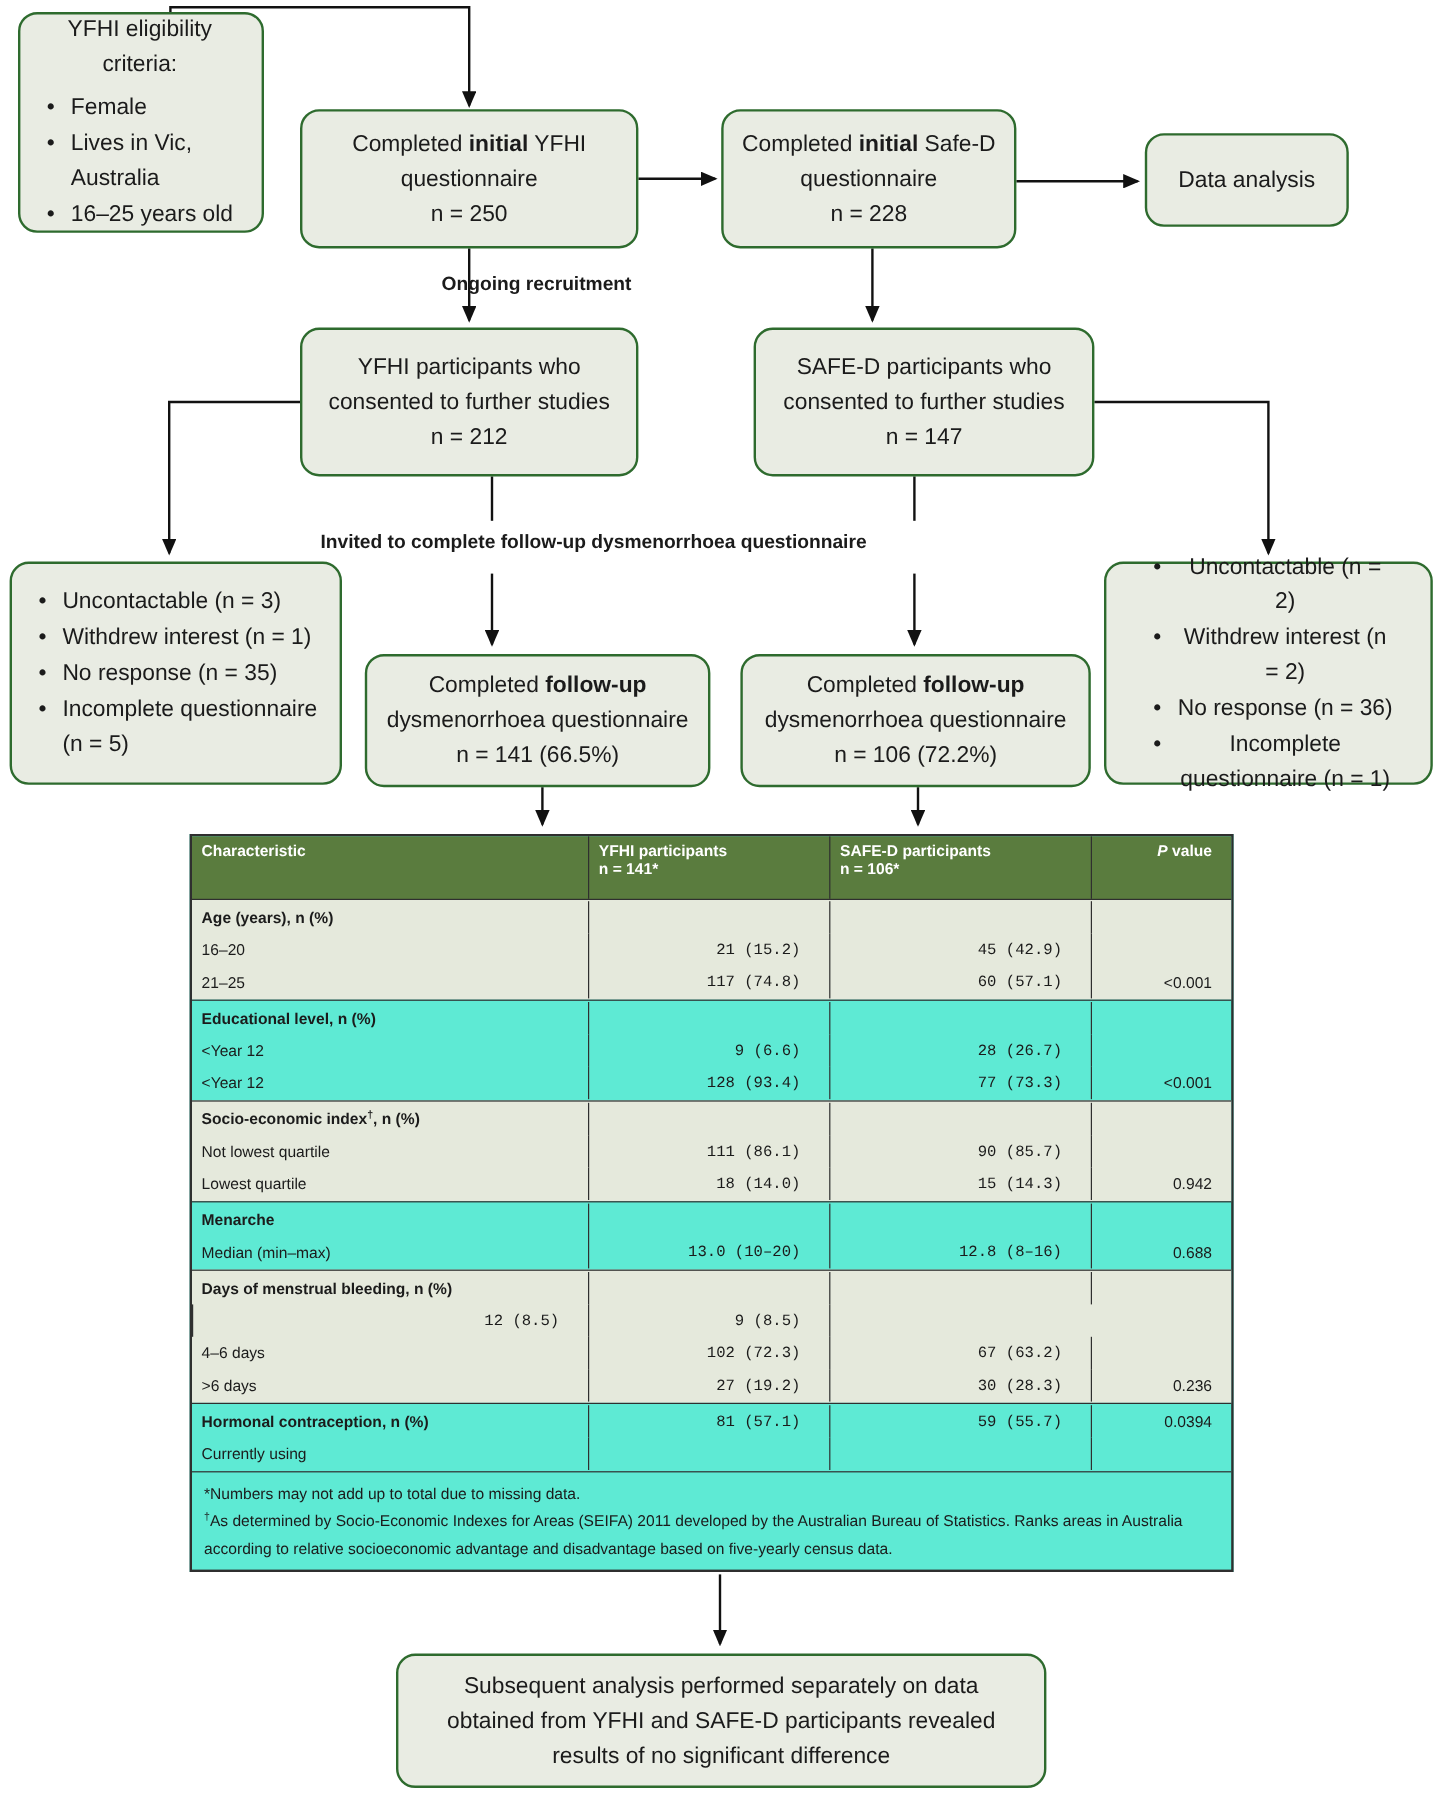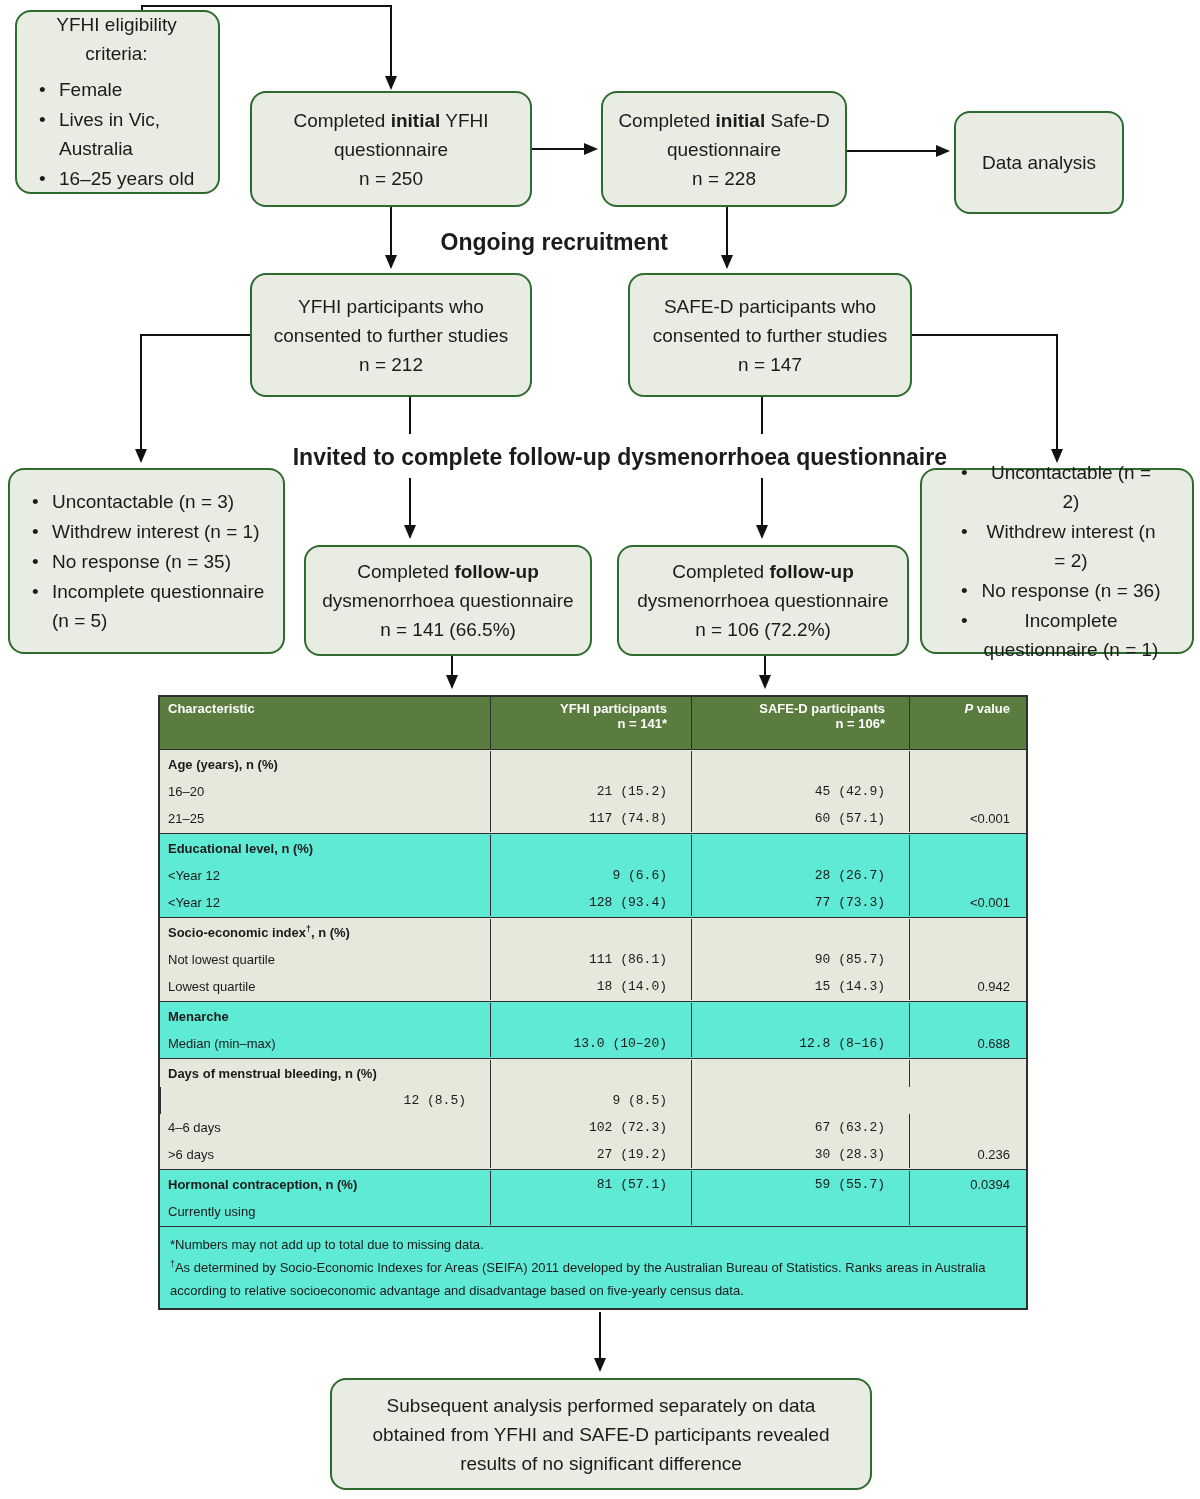--- a/index.html
+++ b/index.html
@@ -12,31 +12,31 @@
     position:absolute;background:#e9ece3;border:2.5px solid #2e6b2e;border-radius:16px;
     box-sizing:border-box;display:flex;flex-direction:column;align-items:center;justify-content:center;
     text-align:center;font-size:19px;line-height:29px;z-index:2;
   }
   .fbox .bline{white-space:nowrap;}
   .leftbox{align-items:flex-start;text-align:left;padding:10px 14px 10px 12px;}
   .leftbox .boxtitle{align-self:center;text-align:center;}
   ul.bullets{list-style:none;margin:6px 0 0 0;padding:0 0 0 8px;text-align:left;}
   ul.bullets li{position:relative;padding-left:22px;margin:1px 0;}
   ul.bullets li::before{content:"\2022";position:absolute;left:2px;top:0;}
-  .flowlabel{position:absolute;text-align:right;font-weight:bold;font-size:23px;z-index:2;}
+  .flowlabel{position:absolute;text-align:left;font-weight:bold;font-size:16px;z-index:2;}
   b.seg{font-weight:bold;}
   
   .ctable{
     position:absolute;left:158px;top:695px;width:870px;box-sizing:border-box;
     border:2px solid #2f2f2f;font-size:13px;z-index:2;background:#5eead4;
   }
   .thead{display:grid;grid-template-columns:330px 201px 218px 115px;background:#5a7c3e;color:#fff;
     font-weight:bold;height:53px;border-bottom:1.5px solid #2f2f2f;box-sizing:border-box;}
   .thcell{padding:4px 8px;box-sizing:border-box;}
-  .thcell.hc1,.thcell.hc2{text-align:right;padding-right:24px;}
+  .thcell.hc1,.thcell.hc2{padding-right:24px;}
   .thcell.hc3{text-align:right;padding-right:14px;}
   .thcell.hc1,.thcell.hc2,.thcell.hc3{border-left:1.5px solid #2f2f2f;}
   .thcell .sub{display:block;font-weight:bold;}
   .ital{font-style:italic;}
   .tgroup{padding:1px 0;}
   .tgroup + .tgroup{border-top:1.5px solid #2f2f2f;}
   .tgroup.shaded{background:#e5e9dc;}
   .trow{display:grid;grid-template-columns:330px 201px 218px 115px;}
   .tcell{padding:0 8px;line-height:27px;box-sizing:border-box;}
   .tcell.c1,.tcell.c2{text-align:right;padding-right:24px;font-family:Liberation Mono, monospace;}
@@ -91,21 +91,21 @@
     <div class="bline">questionnaire</div>
     <div class="bline">n = 250</div>
   </div>
 
   <div class="fbox" style="left:601px;top:91px;width:246px;height:116px;">
     <div class="bline"><span>Completed </span><b class="seg">initial</b><span> Safe-D</span></div>
     <div class="bline">questionnaire</div>
     <div class="bline">n = 228</div>
   </div>
 
-  <div class="fbox" style="left:954px;top:111px;width:170px;height:103px;">
+  <div class="fbox" style="left:954px;top:111px;width:170px;height:78px;">
     <div class="bline">Data analysis</div>
   </div>
 
   <div class="flowlabel" style="left:368px;top:229px;width:300px;">Ongoing recruitment</div>
 
   <div class="fbox" style="left:250px;top:273px;width:282px;height:124px;">
     <div class="bline">YFHI participants who</div>
     <div class="bline">consented to further studies</div>
     <div class="bline">n = 212</div>
   </div>

